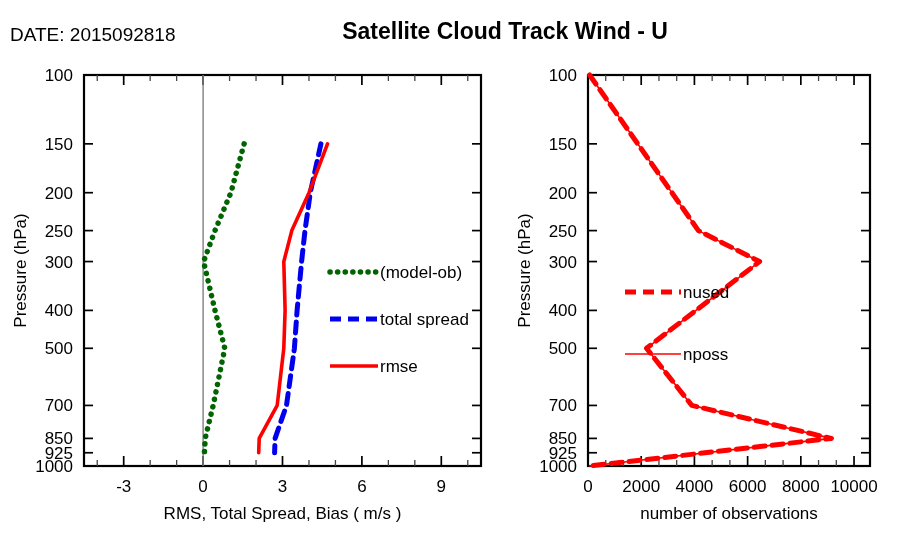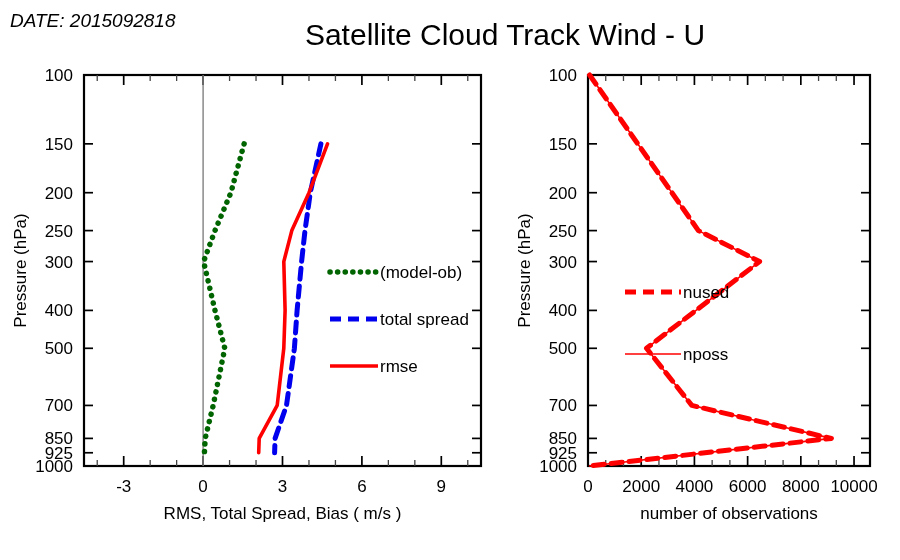--- a/index.html
+++ b/index.html
@@ -3,25 +3,26 @@
 <meta charset="utf-8">
 <style>
   html,body{margin:0;padding:0;}
   body{
     width:900px;height:560px;background:#ffffff;
     font-family:"Liberation Sans",sans-serif;color:#000;
     overflow:hidden;position:relative;
   }
   #root{position:absolute;inset:0;}
   .hdr-date{
-    position:absolute;left:10px;top:10px;font-size:19px;white-space:nowrap;font-style:italic;
+    position:absolute;left:10px;top:24px;font-size:19px;white-space:nowrap;
   }
   .hdr-title{
-    position:absolute;left:0;right:0;top:18px;text-align:center;font-size:30px;
+    position:absolute;left:0;right:0;top:18px;text-align:center;font-size:23px;
     white-space:nowrap;
+    font-weight:bold;
   }
   .hdr-title.shifted{left:110px;right:0;}
   svg{position:absolute;left:0;top:0;display:block;}
   text{font-family:"Liberation Sans",sans-serif;fill:#000;}
   .tick-lbl{font-size:17px;}
   .ax-lbl{font-size:17px;}
   .leg-lbl{font-size:17px;}
   .frame{fill:none;stroke:#000;stroke-width:2.2;}
   .tickmark{stroke:#000;stroke-width:1.7;}
   .tickmark.minor{stroke:#444;stroke-width:1.3;}

